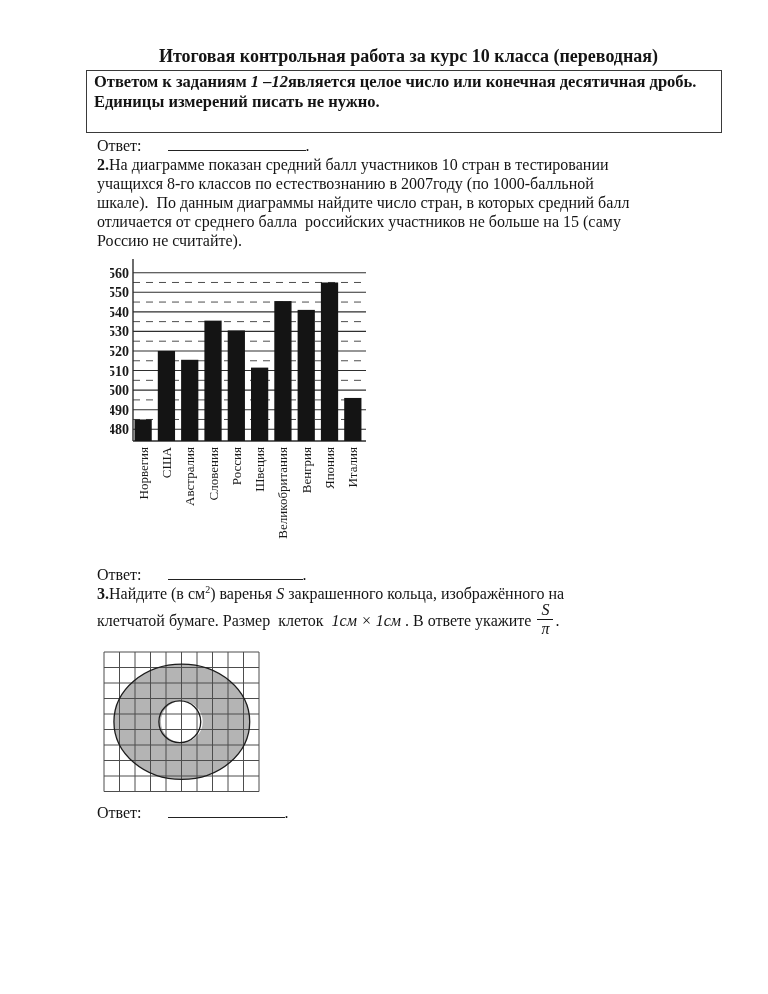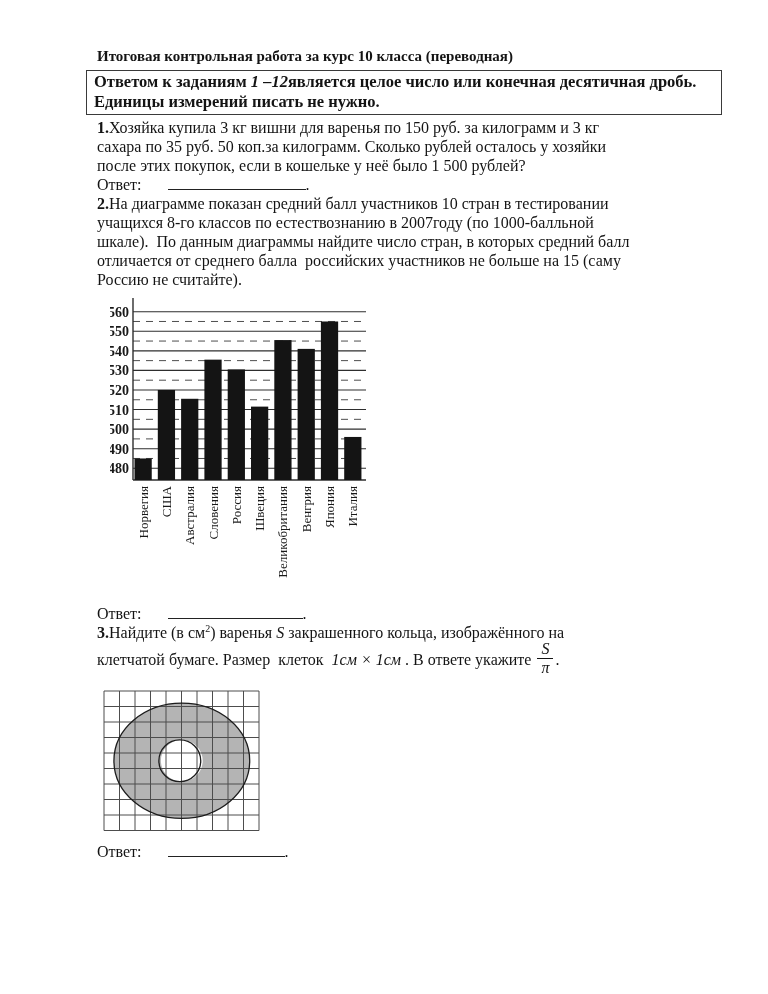--- a/index.html
+++ b/index.html
@@ -9,31 +9,31 @@
     background:#ffffff;
     box-sizing:border-box;
     padding:46px 48px 0 97px;
     font-family:"Liberation Serif","DejaVu Serif",serif;
     font-size:16px;
     line-height:19px;
     color:#141414;
     overflow:hidden;
   }
   .title{
-    text-align:left;
+    text-align:center;
     font-weight:bold;
-    font-size:15px;
+    font-size:18px;
     line-height:20px;
   }
   .instruction-box{
     margin:4px 0 3px -11px;
     width:636px;
     box-sizing:border-box;
     border:1.4px solid #3a3a3a;
-    padding:1px 7px 2px 7px;
+    padding:1px 7px 20px 7px;
     font-weight:bold;
     font-size:16.5px;
     line-height:20px;
   }
   .it{font-style:italic;}
   .prob{margin:0;padding:0;}
   .prob .num{font-weight:bold;}
   .mltext{white-space:pre-wrap;}
   .answer-line{margin:0;padding:0;}
   .blank{
@@ -74,23 +74,20 @@
 </style>
 </head>
 <body>
 
 <div class="page">
 
   <div class="title">Итоговая контрольная работа за курс 10 класса (переводная)</div>
 
   <div class="instruction-box"><span>Ответом к заданиям </span><span class="it">1 –12</span><span>является целое число или конечная десятичная дробь. Единицы измерений писать не нужно.</span></div>
 
-  <p class="prob"><span class="num">1.</span><span class="mltext">Хозяйка купила 3 кг вишни для варенья по 150 руб. за килограмм и 3 кг
-сахара по 35 руб. 50 коп.за килограмм. Сколько рублей осталось у хозяйки
-после этих покупок, если в кошельке у неё было 1 500 рублей?</span></p>
 
   <div class="answer-line"><span>Ответ:</span><span class="blank w138"></span><span>.</span></div>
 
   <p class="prob"><span class="num">2.</span><span class="mltext">На диаграмме показан средний балл участников 10 стран в тестировании
 учащихся 8-го классов по естествознанию в 2007году (по 1000-балльной
 шкале).  По данным диаграммы найдите число стран, в которых средний балл
 отличается от среднего балла  российских участников не больше на 15 (саму
 Россию не считайте).</span></p>
 
   <div class="chart-wrap" id="chart"><svg width="280" height="292" viewBox="0 0 280 292">

